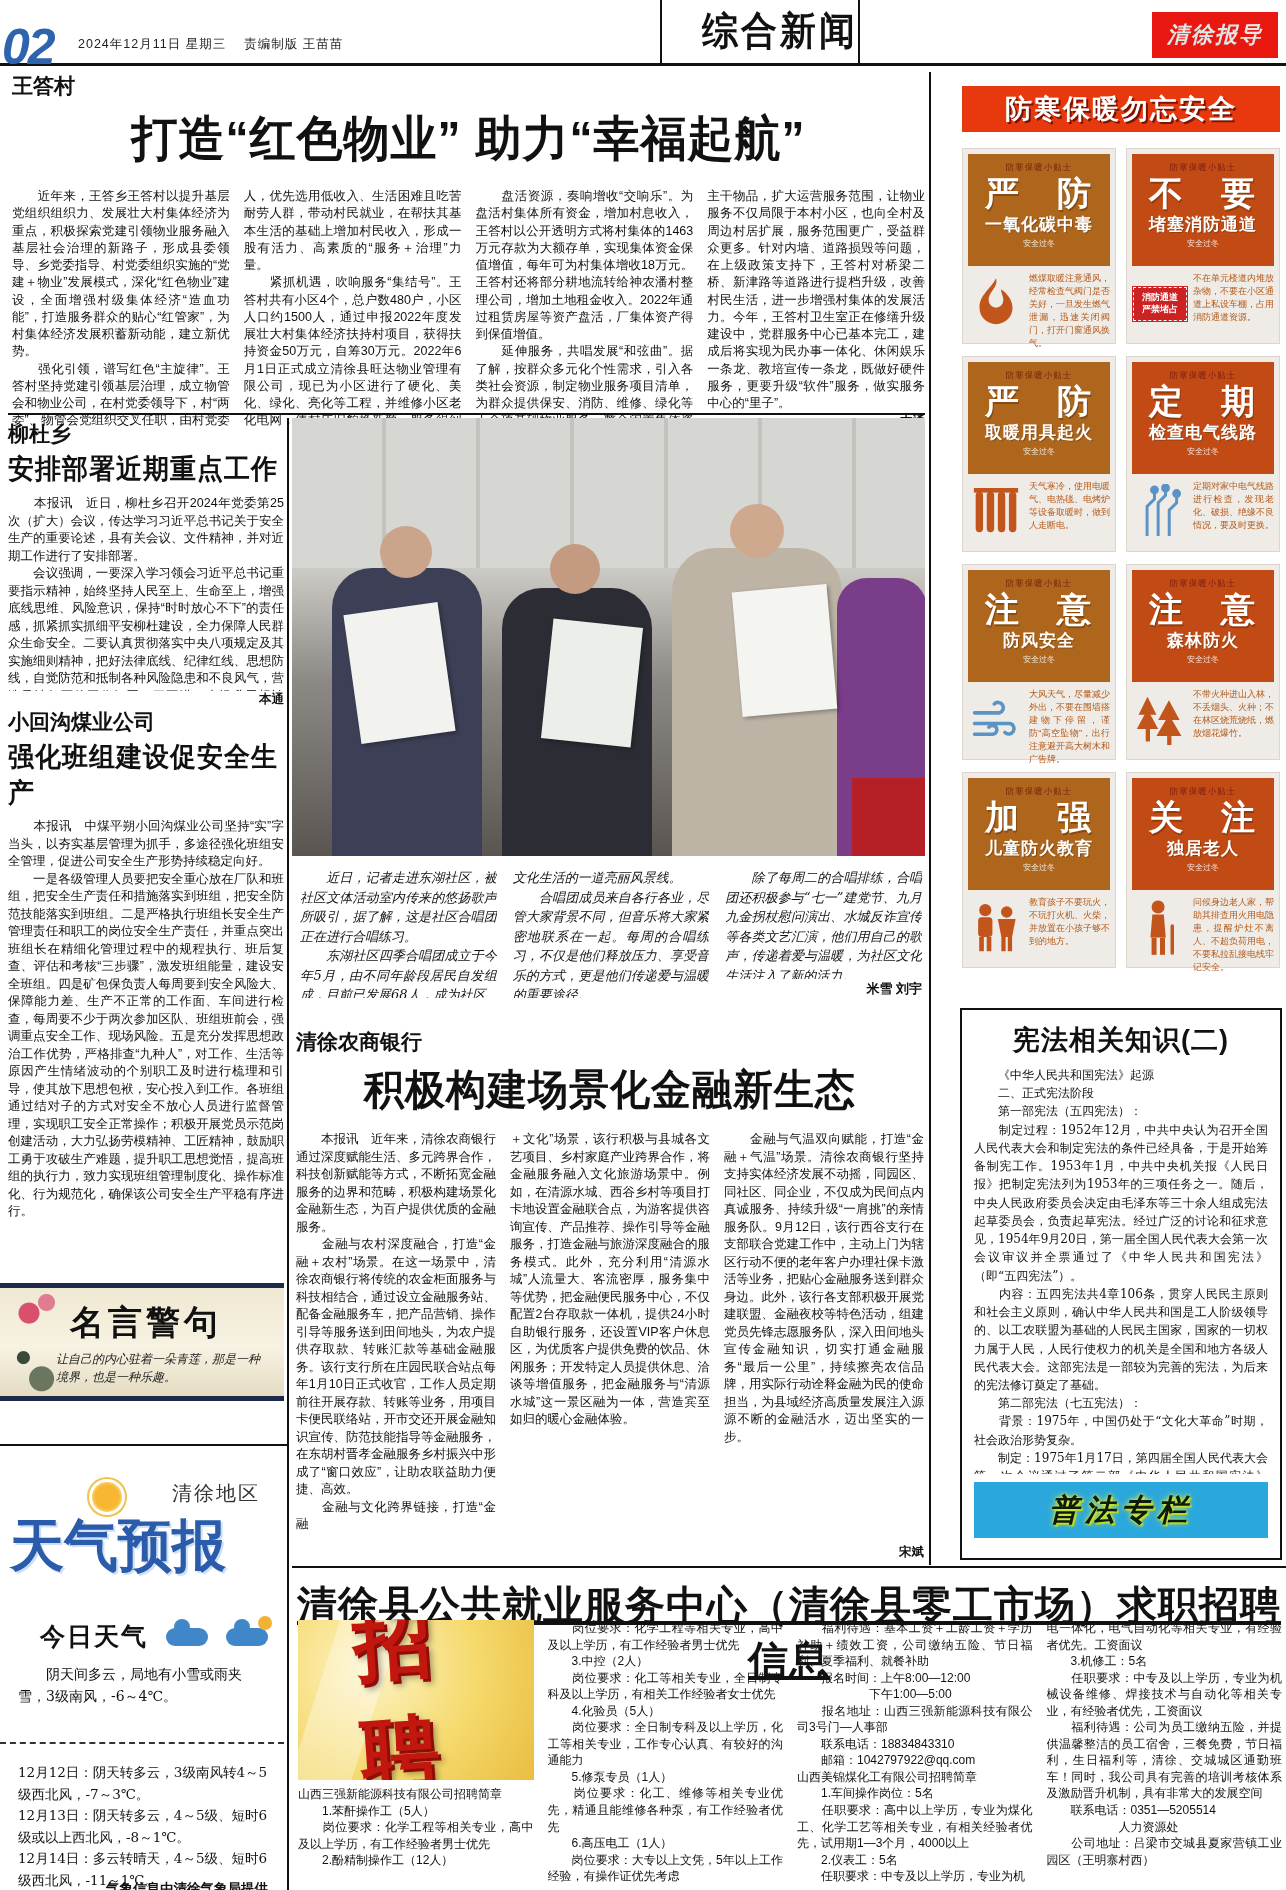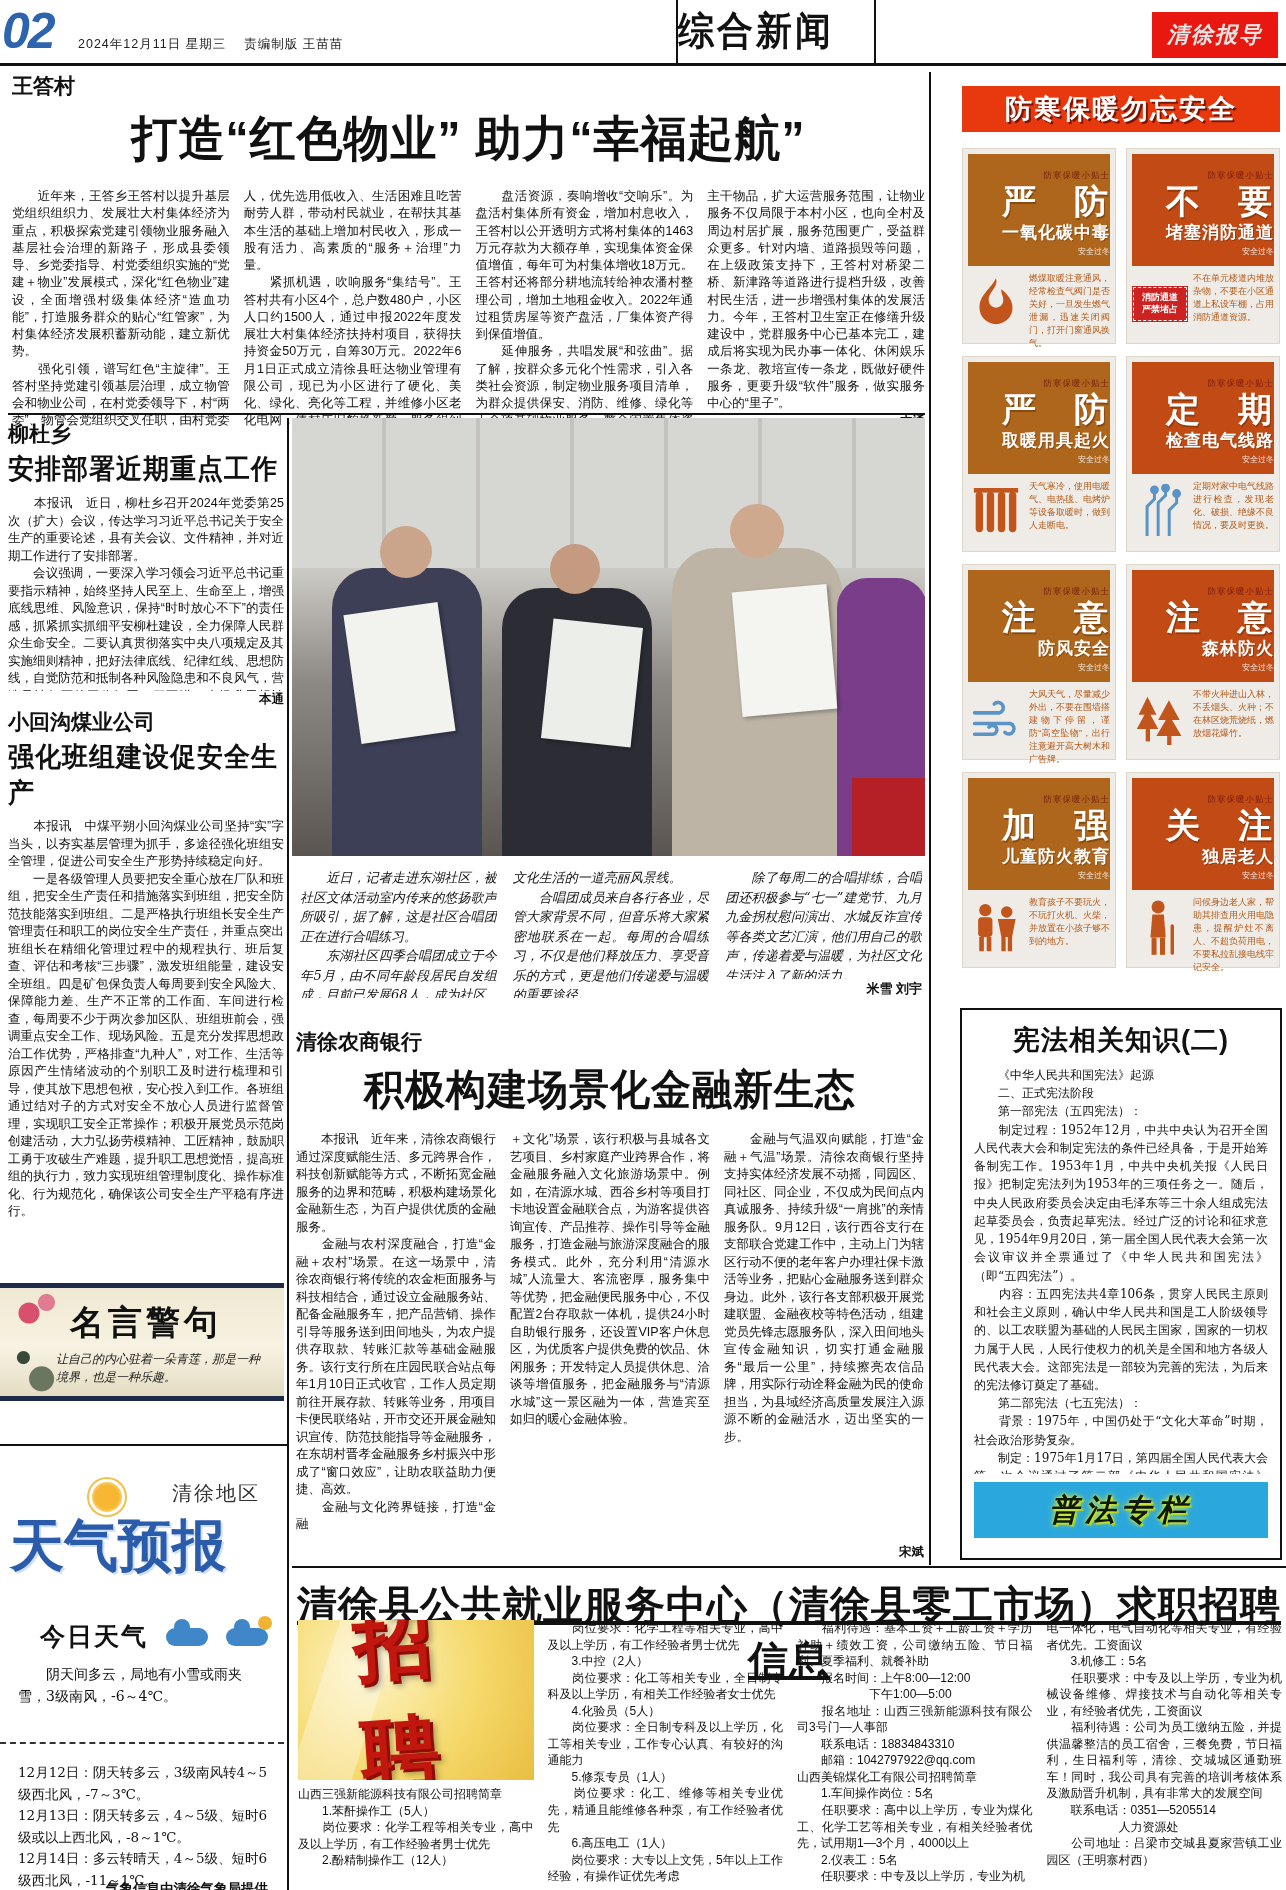--- a/index.html
+++ b/index.html
@@ -1,23 +1,23 @@
 <!DOCTYPE html>
 <html><head>
 <meta charset="utf-8">
 <style>
   * { margin:0; padding:0; box-sizing:border-box; }
   body { background:#fff; font-family:"Liberation Sans", sans-serif; color:#111; }
   #page { position:relative; width:1286px; height:1890px; background:#fff; overflow:hidden; }
 
   
   .hdr { position:absolute; left:0; top:0; width:1286px; height:66px; border-bottom:3px solid #111; }
-  .pagenum { position:absolute; left:2px; top:2px; font-size:50px; font-weight:900; font-style:italic; color:#2e63ad; letter-spacing:-2px;}
+  .pagenum { position:absolute; left:2px; top:18px; font-size:50px; font-weight:900; font-style:italic; color:#2e63ad; letter-spacing:-2px;}
   .dateline { position:absolute; left:78px; top:36px; font-size:12.5px; color:#222; letter-spacing:1px;}
-  .secbox { position:absolute; left:660px; top:0; width:200px; height:63px; border-left:2.5px solid #111; border-right:2.5px solid #111; display:flex; align-items:center; justify-content:flex-start;margin-left:16px;}
+  .secbox { position:absolute; left:660px; top:0; width:200px; height:63px; border-left:2.5px solid #111; border-right:2.5px solid #111; display:flex; align-items:center; justify-content:flex-end;}
   .sectitle { font-size:36px; font-weight:900; letter-spacing:3px; transform:scaleY(1.08); }
   .masthead { position:absolute; left:1152px; top:12px; width:126px; height:46px; background:#e8170f; display:flex; align-items:center; justify-content:center; }
   .masthead span { color:#e5e5e5; font-family:"DejaVu Serif", serif; font-style:italic; font-weight:bold; font-size:22px; letter-spacing:2px; }
 
   
   .vline { position:absolute; width:1.5px; background:#111; }
   .hline { position:absolute; height:1.5px; background:#111; }
 
   
   .kicker { font-size:21px; font-weight:700; }
@@ -76,21 +76,21 @@
   .bank { position:absolute; left:296px; top:1028px; width:628px; height:532px; }
   .bank .title { text-align:center; font-size:40px; font-weight:900; letter-spacing:1px; margin-top:6px; transform:scaleY(1.05);}
   .bank-cols { display:flex; gap:14px; margin-top:14px; height:430px; }
   .bank-cols .col { flex:1; font-size:12.5px; line-height:1.40; }
 
   
   .side-banner { position:absolute; left:962px; top:86px; width:318px; height:46px; background:#e8380d; display:flex; align-items:center; justify-content:center; }
   .side-banner span { color:#fff; font-size:27px; font-weight:900; letter-spacing:2px; text-shadow:2px 2px 0 #7a1404; }
   .cards { position:absolute; left:962px; top:148px; width:318px; display:grid; grid-template-columns:1fr 1fr; gap:12px 10px; }
   .card { background:#efebe6; border:1px solid #ddd6cc; padding:5px; height:196px; }
-  .card-head { height:112px; color:#fff; text-align:right; padding-top:16px; }
+  .card-head { height:112px; color:#fff; text-align:center; padding-top:8px; }
   .card-head.c1 { background:#ad661c; } .card-head.c2 { background:#c14a15; }
   .card-ribbon { font-size:8.5px; color:#7a1f0e; letter-spacing:1px; }
   .card-big { font-size:34px; font-weight:900; line-height:1.15; letter-spacing:2px; text-shadow:1px 2px 0 rgba(90,40,0,.45);}
   .card-sub { font-size:17px; font-weight:900; letter-spacing:1px; text-shadow:1px 1px 0 rgba(90,40,0,.4);}
   .card-tag { font-size:8px; opacity:.85; margin-top:2px;}
   .card-body { display:flex; gap:5px; padding-top:6px; align-items:flex-start;}
   .card-icon { width:56px; height:64px; flex:none; display:flex; align-items:center; justify-content:center;}
   .card-tip { font-size:9px; color:#b35a1a; line-height:1.45; text-align:justify;}
   .fire-sign { background:#cc2222; border:1px dashed #fff; outline:1px solid #cc2222; color:#fff; font-size:9px; font-weight:700; text-align:center; line-height:1.3; padding:4px 2px; width:54px;}
 

